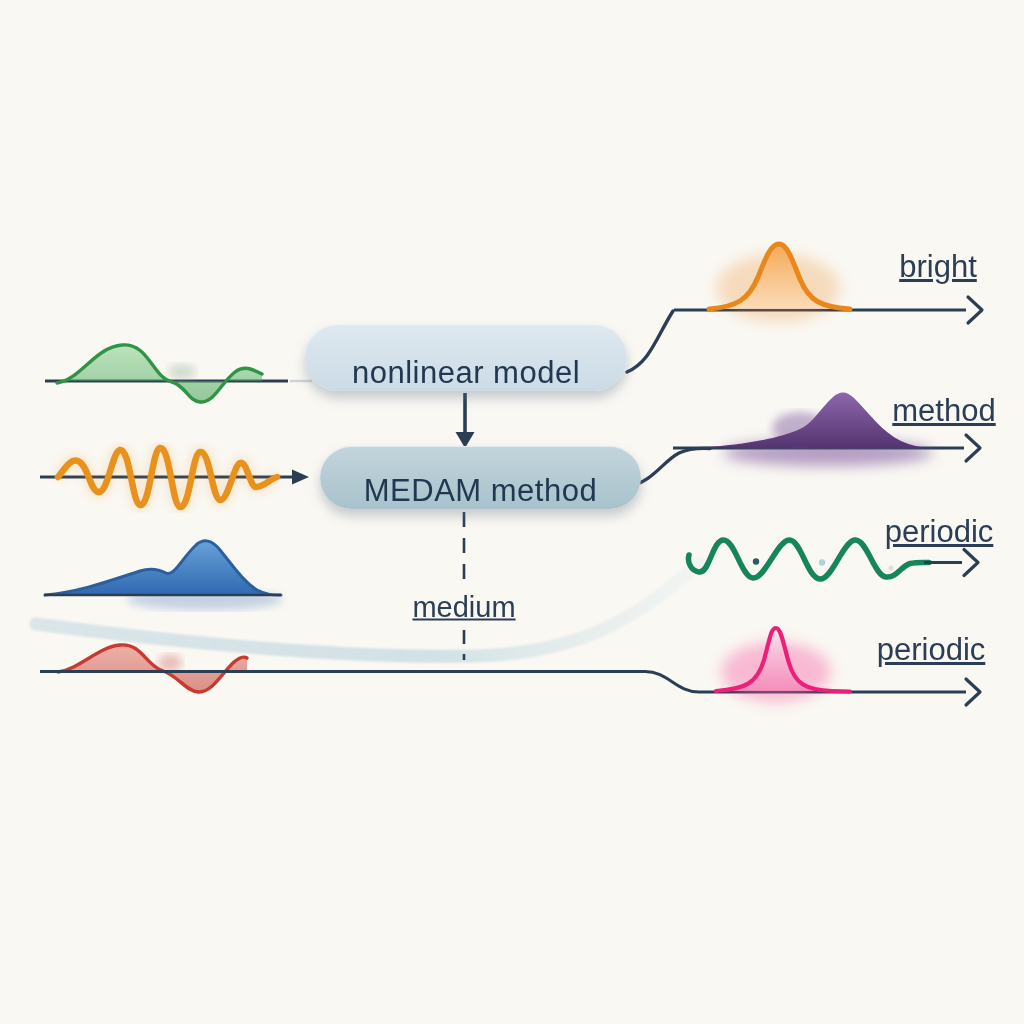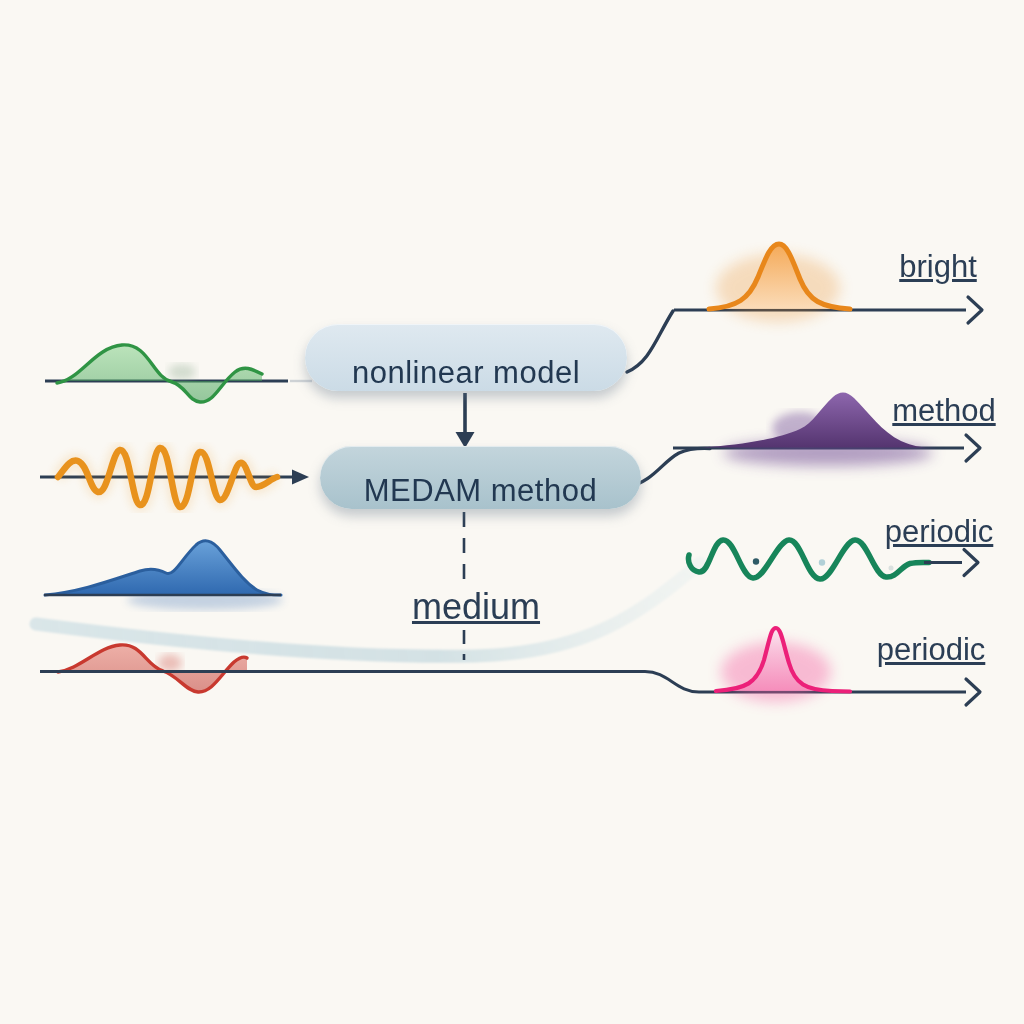--- a/index.html
+++ b/index.html
@@ -21,21 +21,21 @@
   svg.art{position:absolute;left:0;top:0;width:1024px;height:1024px;}
   .box{position:absolute;display:flex;align-items:flex-end;justify-content:center;
     border-radius:33px;color:#223851;font-size:31px;letter-spacing:.5px;
     box-shadow:0 7px 12px rgba(96,115,134,.35), inset 0 1px 0 rgba(255,255,255,.55);}
   .box-nonlinear{left:305px;top:324px;width:322px;height:67px;
     background:linear-gradient(180deg,var(--c-box1-top),var(--c-box1-bottom));}
   .box-medam{left:320px;top:446px;width:321px;height:63px;
     background:linear-gradient(180deg,var(--c-box2-top),var(--c-box2-bottom));}
   .lbl{position:absolute;transform:translate(-50%,-50%);color:var(--c-ink);
     font-size:31px;white-space:nowrap;text-decoration:underline;}
-  .lbl-medium{left:464px;top:607px;font-size:36px;margin-left:12px;}
+  .lbl-medium{left:464px;top:607px;font-size:29px;}
   .lbl-bright{left:938px;top:267px;}
   .lbl-darke{left:944px;top:411px;}
   .lbl-periodic{left:939px;top:532px;}
   .lbl-singular{left:931px;top:650px;}
 </style>
 </head>
 <body>
 
 <div class="stage">
 

